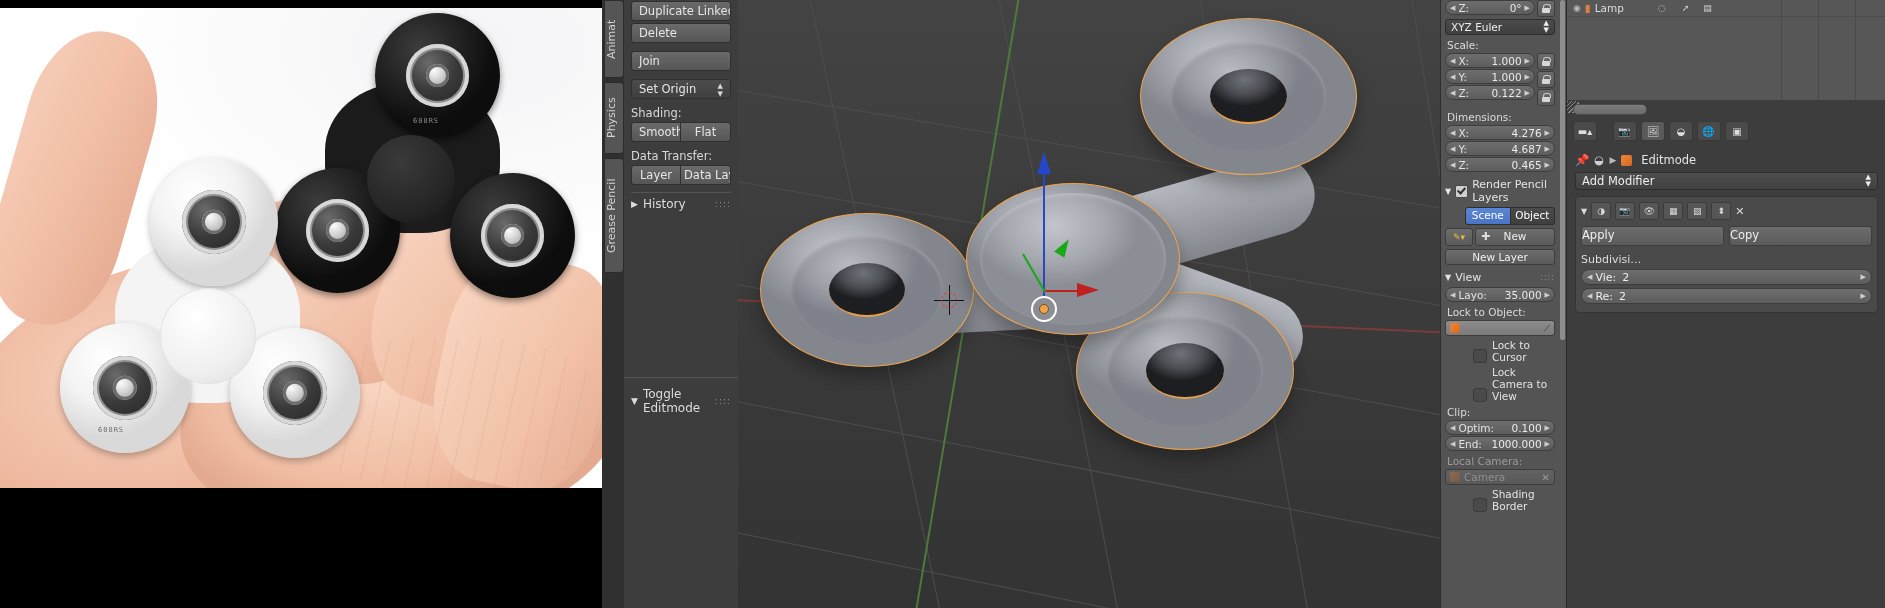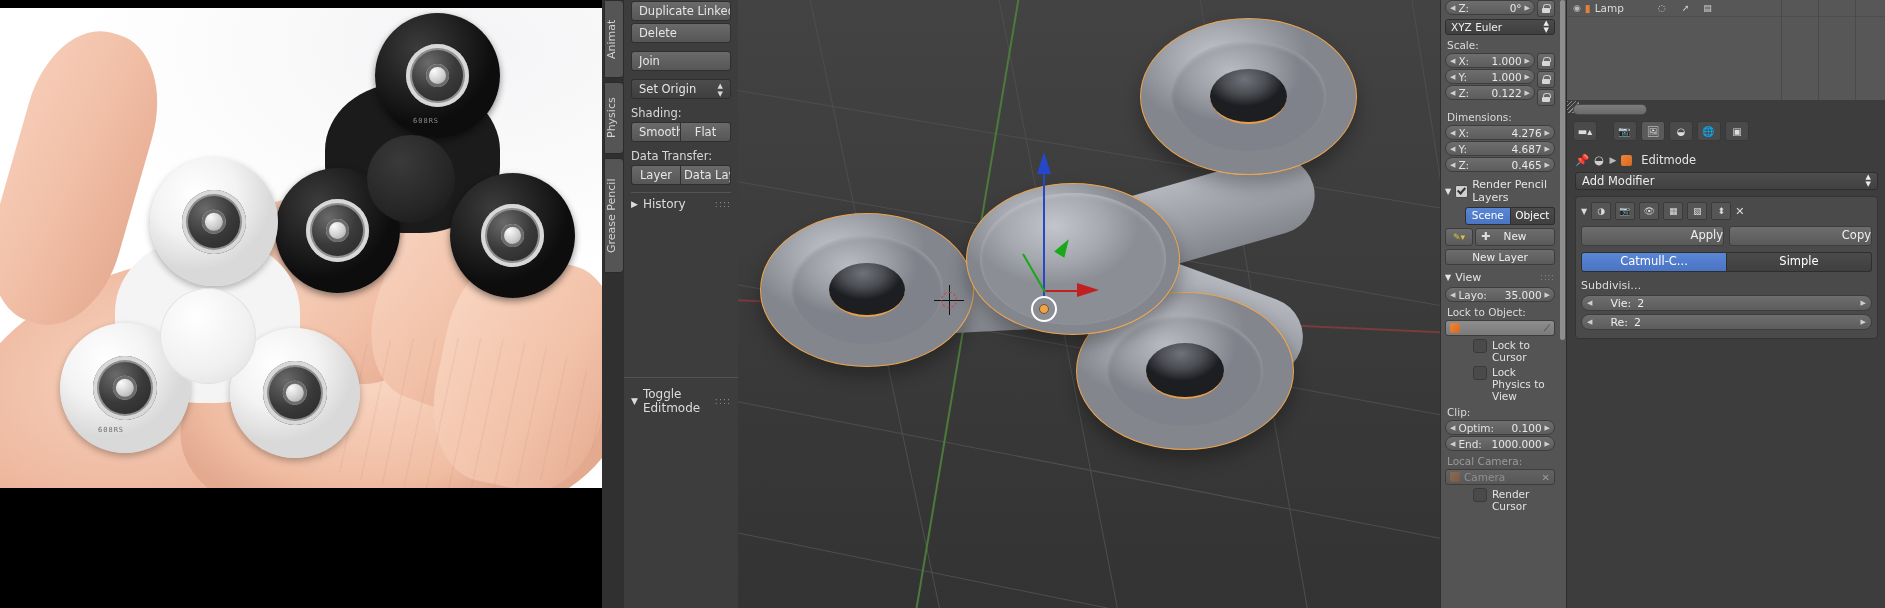--- a/index.html
+++ b/index.html
@@ -171,21 +171,21 @@
           background:linear-gradient(180deg,#6d6d6d,#5a5a5a);border:1px solid #3d3d3d;
           color:#eee;font-size:10.5px;text-align:center;margin-bottom:3px;}
   .newrow{display:flex;gap:2px;margin-bottom:3px;}
   .pencil{width:26px;height:16px;border-radius:3px;background:linear-gradient(180deg,#6d6d6d,#5a5a5a);
           border:1px solid #3d3d3d;display:flex;align-items:center;justify-content:center;
           font-size:9px;color:#e0c040;}
   .newbtn{flex:1;height:16px;line-height:15px;border-radius:3px;
           background:linear-gradient(180deg,#6d6d6d,#5a5a5a);border:1px solid #3d3d3d;
           color:#eee;font-size:10.5px;text-align:center;position:relative;}
   .newbtn .plus{position:absolute;left:5px;top:2px;color:#ddd;font-size:11px;line-height:11px;}
-  .cbrow{display:flex;align-items:flex-start;color:#e2e2e2;font-size:10.5px;margin:3px 0;padding-left:28px;}
+  .cbrow{display:flex;align-items:flex-end;color:#e2e2e2;font-size:10.5px;margin:3px 0;padding-left:28px;}
   .cbrow .box{width:12px;height:12px;border-radius:3px;background:#4a4a4a;
               border:1px solid #3a3a3a;margin-right:5px;flex:none;}
   .objfld{box-sizing:border-box;width:100%;height:16px;border-radius:3px;
           background:linear-gradient(180deg,#8d8d8d,#7b7b7b);border:1px solid #3d3d3d;
           display:flex;align-items:center;padding:0 4px;color:#2c2c2c;font-size:10.5px;margin-bottom:3px;}
   .objfld.dim{background:linear-gradient(180deg,#626262,#585858);color:#8f8f8f;}
   .cube{width:10px;height:10px;margin-right:4px;flex:none;
         background:linear-gradient(135deg,#f0853a 0%,#d46a22 100%);border-radius:2px;}
   .cube.dim{background:linear-gradient(135deg,#8a6a52 0%,#7a5a44 100%);}
 
@@ -211,38 +211,38 @@
   .pe-body{position:absolute;left:0;top:172px;width:319px;bottom:0;padding:0 8px;box-sizing:border-box;}
   .pe-add{box-sizing:border-box;width:100%;height:18px;line-height:17px;border-radius:3px;
           background:linear-gradient(180deg,#4d4d4d,#414141);border:1px solid #2e2e2e;
           color:#ededed;font-size:11.5px;padding:0 6px;display:flex;align-items:center;}
   .pe-add .sp{margin-left:auto;font-size:7px;line-height:7px;}
   .modbox{margin-top:6px;border:1px solid #343434;border-radius:4px;background:#4a4a4a;padding:5px;}
   .modhdr{display:flex;align-items:center;gap:4px;height:18px;}
   .modhdr .mi{width:18px;height:16px;border-radius:2px;background:#565656;border:1px solid #3b3b3b;
               display:flex;align-items:center;justify-content:center;font-size:9px;color:#dcdcdc;}
   .modrow2{display:flex;gap:5px;margin-top:6px;}
-  .modrow2 .b{flex:1;height:18px;line-height:17px;text-align:right;border-radius:3px;
+  .modrow2 .b{flex:1;height:18px;line-height:17px;text-align:left;border-radius:3px;
               background:linear-gradient(180deg,#6d6d6d,#5a5a5a);border:1px solid #3d3d3d;
               color:#efefef;font-size:11.5px;}
   .modseg{display:flex;margin-top:6px;}
   .modseg .s{flex:1;height:18px;line-height:17px;text-align:center;font-size:11.5px;color:#fff;
              background:linear-gradient(180deg,#4b4b4b,#3f3f3f);border:1px solid #2e2e2e;
              overflow:hidden;white-space:nowrap;}
   .modseg .s:first-child{border-radius:3px 0 0 3px;}
   .modseg .s:last-child{border-radius:0 3px 3px 0;border-left:none;}
   .modseg .s.on{background:linear-gradient(180deg,#5a86d6,#4a74c4);}
   .modcols{display:flex;gap:8px;margin-top:7px;}
   .modcols .c{flex:1;}
   .modcap{color:#dcdcdc;font-size:11px;margin-bottom:3px;white-space:nowrap;overflow:hidden;}
   .numf{box-sizing:border-box;width:100%;height:16px;line-height:15px;border-radius:8px;
         background:linear-gradient(180deg,#6e6e6e,#5c5c5c);border:1px solid #3d3d3d;
         color:#ededed;font-size:11px;display:flex;align-items:center;padding:0 5px;margin-bottom:3px;}
   .numf .ar{font-size:7px;color:#cfcfcf;}
-  .numf .nm{margin-left:18px;}
+  .numf .nm{margin-left:3px;}
   .numf .vl{margin-left:6px;}
   .numf .ar.r{margin-left:auto;}
   .optrow{display:flex;align-items:center;color:#ececec;font-size:11px;margin-bottom:5px;}
   .optrow .cb{width:13px;height:13px;border-radius:2px;background:#cfcfcf;border:1px solid #4a4a4a;
               margin-right:5px;position:relative;flex:none;}
   .optrow .cb::after{content:"";position:absolute;left:3px;top:0.5px;width:3.5px;height:7px;
               border:solid #3a3a3a;border-width:0 2px 2px 0;transform:rotate(42deg);}
   .optrow .cb.off{background:#545454;}
   .optrow .cb.off::after{display:none;}
 
@@ -505,21 +505,21 @@
           <span></span>
           <span style="margin-left:auto;font-size:9px;color:#333;">⟋</span>
         </div>
 
         <div class="cbrow">
           <span class="box"></span>
           <span>Lock to Cursor</span>
         </div>
         <div class="cbrow">
           <span class="box"></span>
-          <span>Lock Physics to View</span>
+          <span>Lock Camera to View</span>
         </div>
 
         <div class="cap">Clip:</div>
         <div class="fld">
           <span class="ar l">◀</span>
           <span class="nm">Optim:</span>
           <span class="vl">0.100</span>
           <span class="ar r">▶</span>
         </div>
         <div class="fld">
@@ -531,21 +531,21 @@
 
         <div class="cap dim">Local Camera:</div>
         <div class="objfld dim">
           <span class="cube dim"></span>
           <span>Camera</span>
           <span style="margin-left:auto;font-size:10px;color:#9a9a9a;">✕</span>
         </div>
 
         <div class="cbrow">
           <span class="box"></span>
-          <span>Render Cursor</span>
+          <span>Shading Border</span>
         </div>
       </div>
     </div>
 
     <div class="propeditor">
       <div class="pe-top">
         <div class="pe-outline-row">
           <span style="margin-right:4px;color:#bbb;font-size:9px;">◉</span>
           <span style="margin-right:4px;color:#e08040;">▮</span>
           <span>Lamp</span>
@@ -591,24 +591,20 @@
             <span class="mi">📷</span>
             <span class="mi">👁</span>
             <span class="mi">▦</span>
             <span class="mi">▧</span>
             <span class="mi">⬍</span>
             <span style="color:#dcdcdc;font-size:11px;">✕</span>
           </div>
           <div class="modrow2">
             <div class="b">Apply</div>
             <div class="b">Copy</div>
-          </div>
-          <div class="modseg">
-            <div class="s on">Catmull-C...</div>
-            <div class="s">Simple</div>
           </div>
           <div class="modcols">
             <div class="c">
               <div class="modcap">Subdivisi…</div>
               <div class="numf">
                 <span class="ar">◀</span>
                 <span class="nm">Vie:</span>
                 <span class="vl">2</span>
                 <span class="ar r">▶</span>
               </div>

